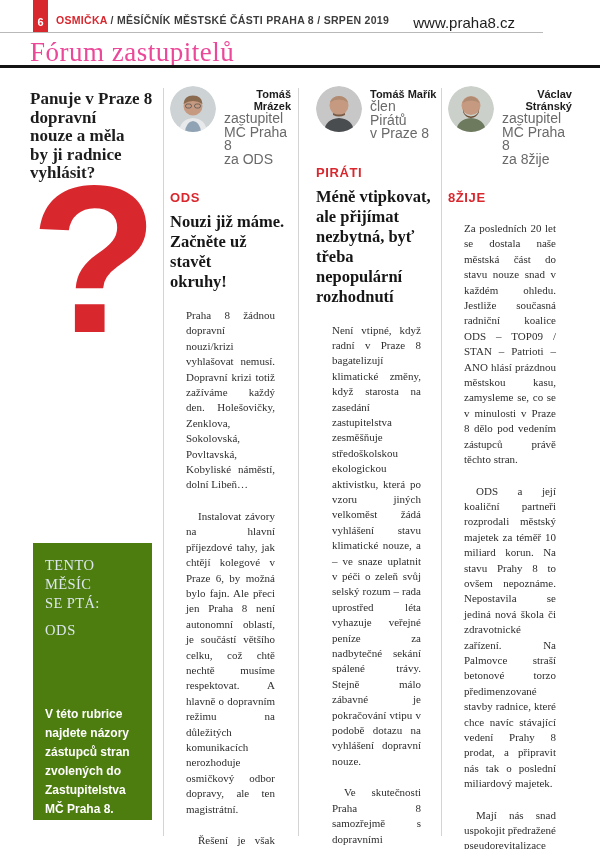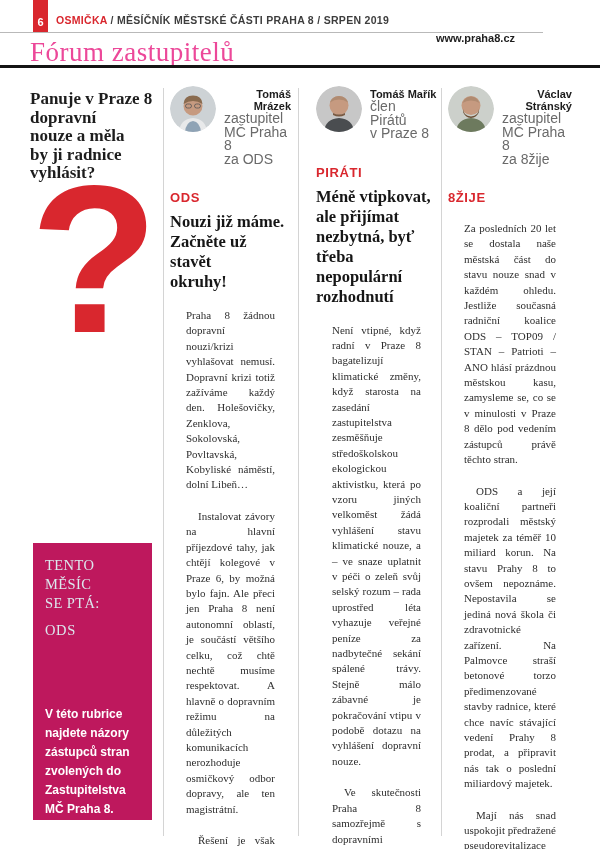--- a/index.html
+++ b/index.html
@@ -6,34 +6,34 @@
   body { background:#ffffff; font-family:"Liberation Sans", sans-serif; }
   .page { position:relative; width:600px; height:849px; background:#ffffff; overflow:hidden; }
 
   
   .topbar { position:absolute; left:0; top:0; width:543px; height:33px; border-bottom:1px solid #b9b9b9; }
   .page-badge { position:absolute; left:33px; top:0; width:15px; height:32px; background:#d9272e;
                 display:flex; align-items:flex-end; justify-content:center; padding-bottom:4px;
                 color:#ffffff; font-size:11px; font-weight:bold; }
   .masthead { position:absolute; left:56px; top:14px; font-size:10.5px; letter-spacing:0.3px; color:#3d3d3d; font-weight:bold; }
   .masthead .mag { color:#d9272e; }
-  .website { position:absolute; right:28px; top:32px; font-size:11px; font-weight:bold; color:#1d1d1d; }
+  .website { position:absolute; right:28px; top:14px; font-size:15px; font-weight:normal; color:#1d1d1d; }
   .section-title { position:absolute; left:30px; top:37px; font-family:"Liberation Serif", serif;
                    font-size:27px; color:#ec4899; letter-spacing:0.5px; }
   .black-rule { position:absolute; left:0; top:65px; width:600px; height:3px; background:#141414; }
 
   
   .question { position:absolute; left:30px; top:90px; width:132px;
               font-family:"Liberation Serif", serif; font-weight:bold; font-size:17px;
               line-height:18.5px; color:#1d1d1d; white-space:pre-line; }
   .qmark { position:absolute; left:30px; top:180px; width:125px; height:170px;
            color:#d9272e; font-family:"Liberation Sans", sans-serif; font-weight:bold;
            font-size:210px; line-height:160px; }
   .infobox { position:absolute; left:33px; top:543px; width:119px; height:277px;
-             background:#be185d; color:#ffffff; padding:13px 10px 12px 12px; }
+             background:#4d7c0f; color:#ffffff; padding:13px 10px 12px 12px; }
   .infobox .asks { font-family:"Liberation Serif", serif; font-size:14.5px; line-height:19px;
                    color:#dce8ee; letter-spacing:0.4px; white-space:pre-line; }
   .infobox .party { font-family:"Liberation Serif", serif; font-size:14.5px; letter-spacing:0.6px;
                     color:#dce8ee; margin-top:9px; }
   .infobox .desc { margin-top:66px; font-size:12px; line-height:19px; font-weight:bold; color:#ffffff; }
 
   
   .vline { position:absolute; top:88px; width:1px; height:748px; background:#d4d4d4; }
 
   

